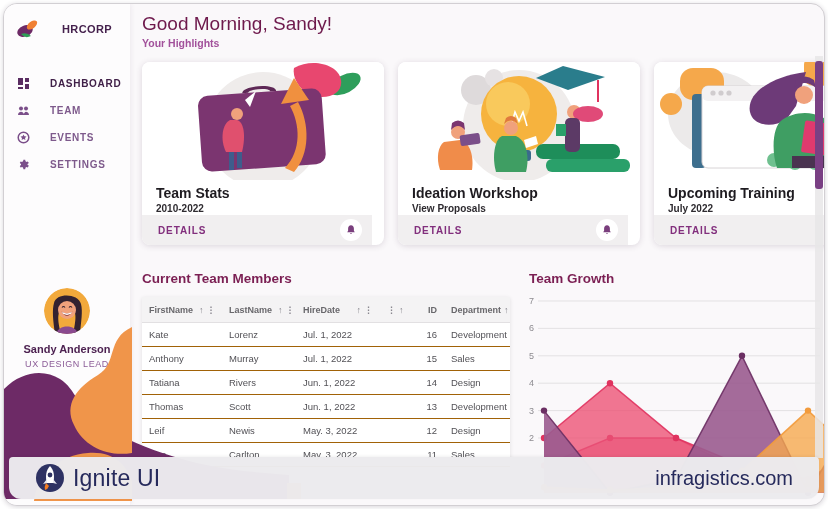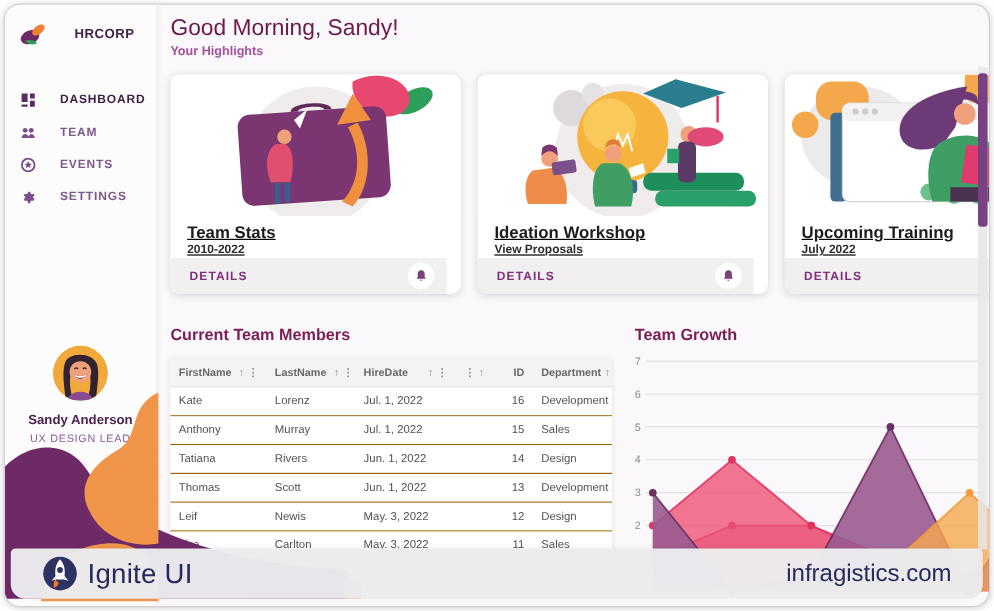--- a/index.html
+++ b/index.html
@@ -19,21 +19,21 @@
   .nav-item.active svg{fill:#5a2d62;}
   .profile{position:absolute;top:284px;left:0;width:126px;text-align:center;z-index:4;}
   .profile-name{font-size:11px;font-weight:bold;color:#4d2251;margin-top:5px;}
   .profile-role{font-size:9px;letter-spacing:.6px;color:#8a5a96;margin-top:4px;}
   .waves{position:absolute;left:0;bottom:0;width:300px;height:180px;z-index:3;pointer-events:none;}
   
   .greeting{position:absolute;left:138px;top:9px;font-size:19px;font-weight:normal;color:#6e194c;z-index:1;}
   .subtitle{position:absolute;left:138px;top:33px;font-size:10.5px;font-weight:bold;color:#a2519b;z-index:1;}
   
   .card{position:absolute;top:58px;height:183px;width:242px;background:#fff;border-radius:8px;
-        box-shadow:0 1px 6px rgba(60,40,70,.16);overflow:hidden;z-index:1;text-decoration:underline;}
+        box-shadow:0 1px 6px rgba(60,40,70,.16);overflow:hidden;z-index:1;}
   .card-illus{height:118px;position:relative;overflow:hidden;background:#fff;}
   .card-title{margin:5px 14px 0;font-size:14px;font-weight:bold;color:#1e1b20;}
   .card-sub{margin:2px 14px 0;font-size:10px;font-weight:bold;color:#2e2b30;}
   .card-foot{position:absolute;bottom:0;left:0;right:12px;height:30px;background:#f1eff0;
              display:flex;align-items:center;justify-content:space-between;padding:0 10px 0 16px;}
   .details{font-size:10px;font-weight:bold;letter-spacing:.9px;color:#822f7d;cursor:pointer;}
   .bell-wrap{width:22px;height:22px;border-radius:50%;background:#fff;display:flex;
              align-items:center;justify-content:center;cursor:pointer;}
   
   .section-title{position:absolute;font-size:13.5px;font-weight:bold;color:#7b1f53;z-index:1;}

